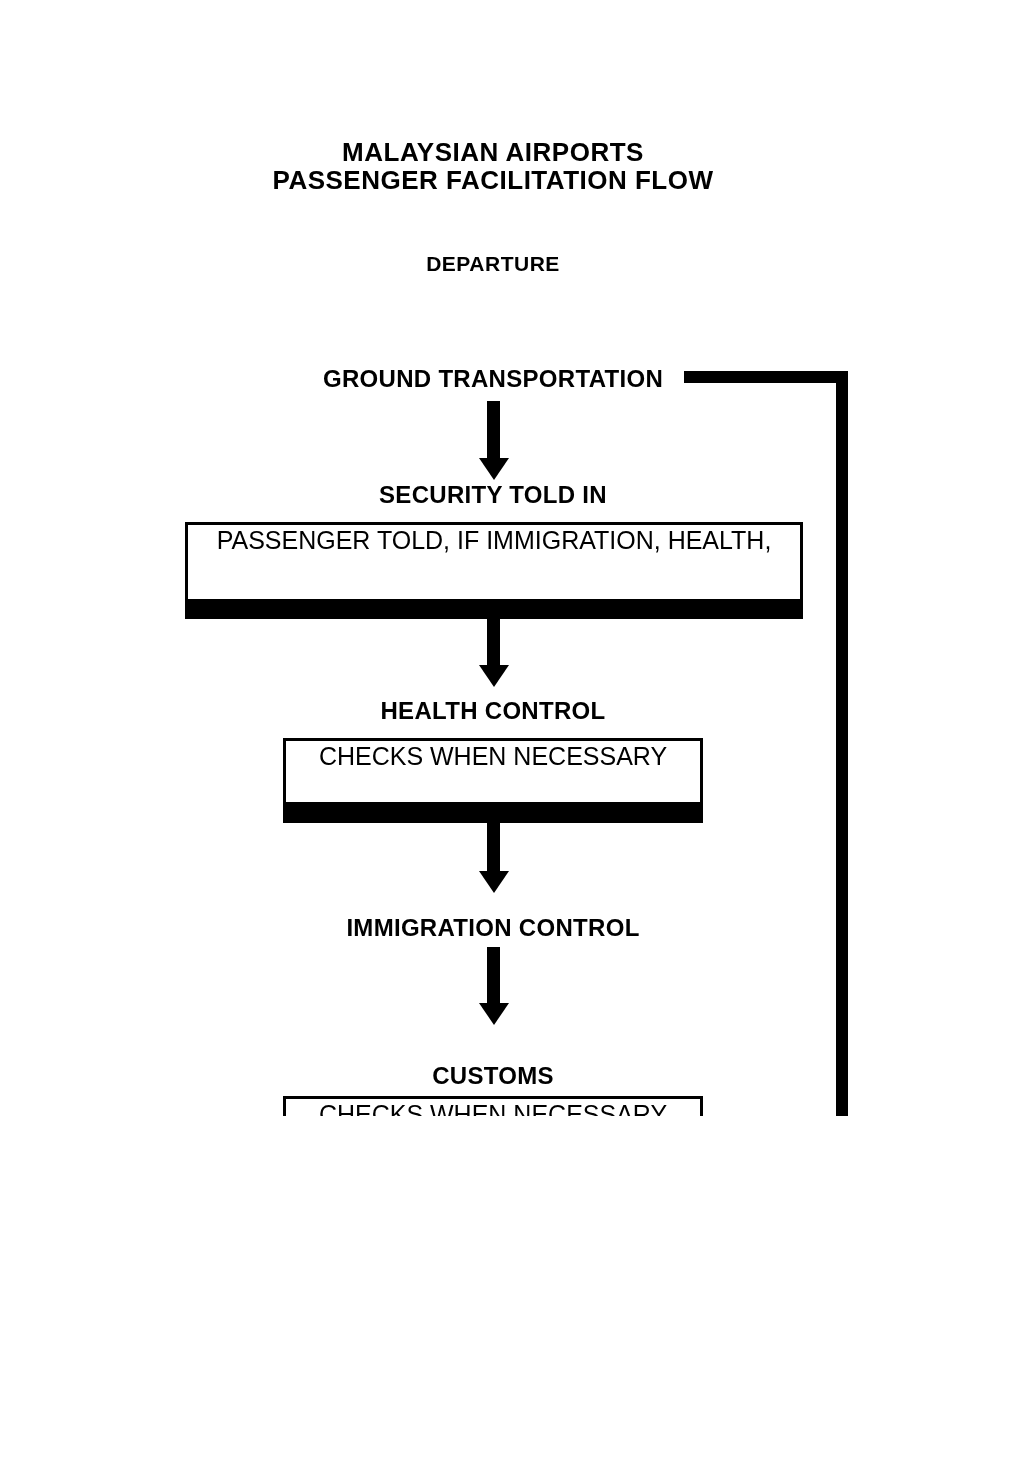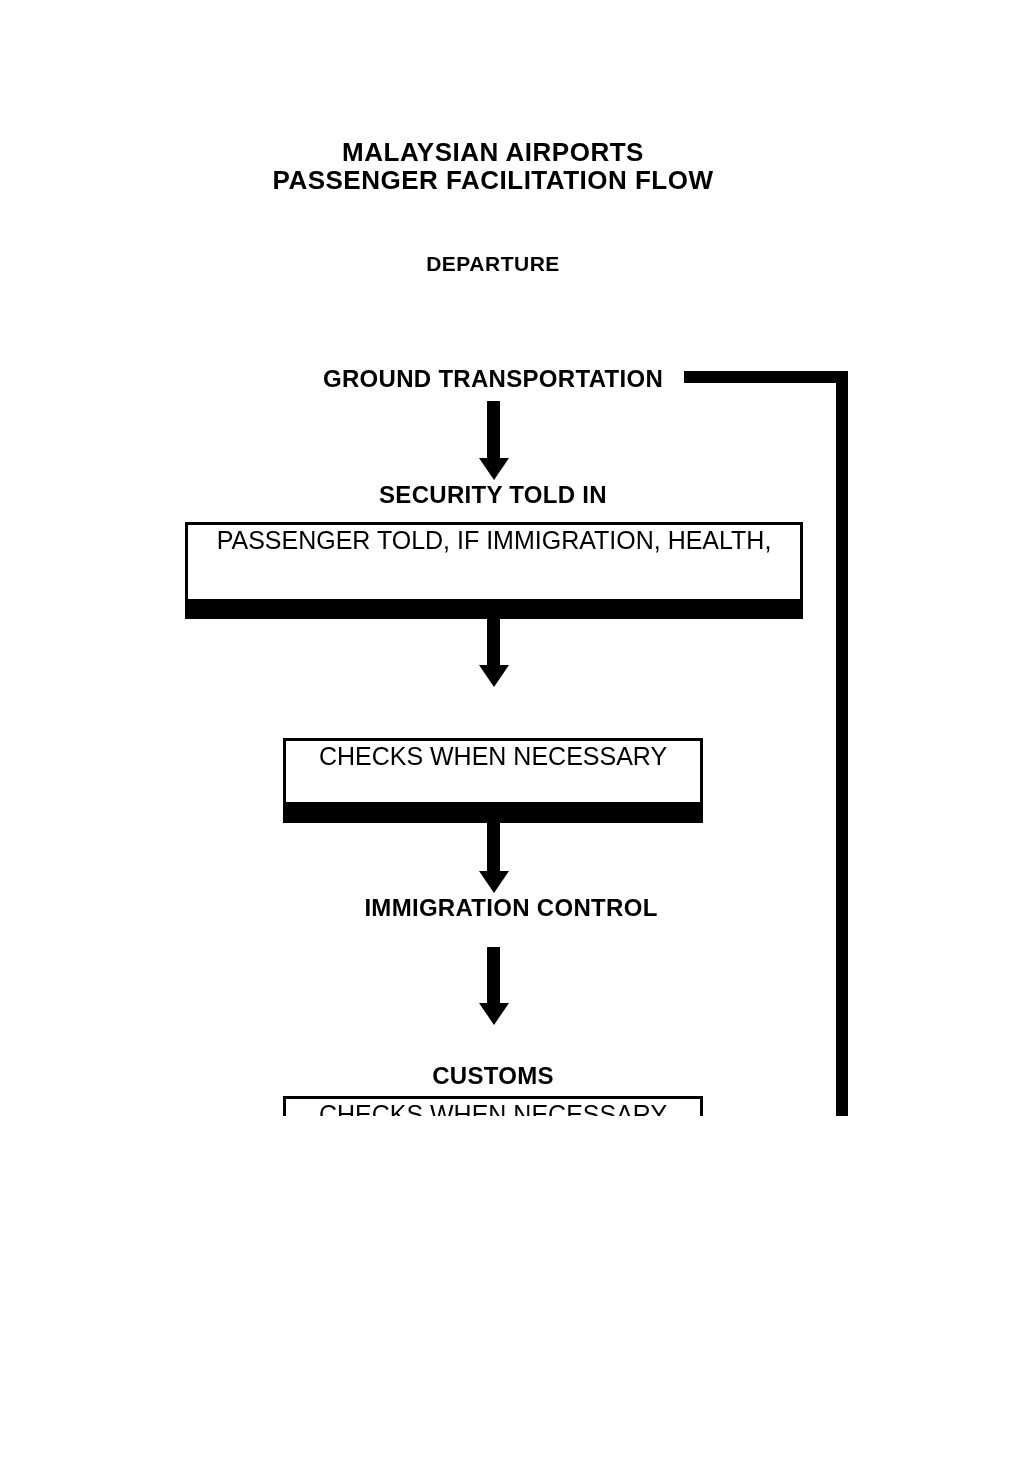--- a/index.html
+++ b/index.html
@@ -96,30 +96,31 @@
   <div class="centered node-label" style="top:481px;">SECURITY TOLD IN</div>
 
   <div class="note-box" style="left:185px; top:522px; width:618px; height:80px;">
     <div>PASSENGER TOLD, IF IMMIGRATION, HEALTH,</div>
   </div>
   <div class="shadow-bar" style="left:185px; top:602px; width:618px; height:17px;"></div>
 
   <div class="arrow-stem" style="top:619px; height:46px;"></div>
   <div class="arrow-head" style="top:665px;"></div>
 
+  <div class="centered node-label" style="top:697px;">HEALTH CONTROL</div>
 
   <div class="note-box" style="left:283px; top:738px; width:420px; height:67px;">
     <div>CHECKS WHEN NECESSARY</div>
   </div>
   <div class="shadow-bar" style="left:283px; top:805px; width:420px; height:18px;"></div>
 
   <div class="arrow-stem" style="top:823px; height:48px;"></div>
   <div class="arrow-head" style="top:871px;"></div>
 
-  <div class="centered node-label" style="top:894px;margin-left:18px;">IMMIGRATION CONTROL</div>
+  <div class="centered node-label" style="top:914px;">IMMIGRATION CONTROL</div>
 
   <div class="arrow-stem" style="top:947px; height:56px;"></div>
   <div class="arrow-head" style="top:1003px;"></div>
 
   <div class="centered node-label" style="top:1062px;">CUSTOMS</div>
 
   <div class="note-box" style="left:283px; top:1096px; width:420px; height:64px;">
     <div>CHECKS WHEN NECESSARY</div>
   </div>
   <div class="shadow-bar" style="left:283px; top:1160px; width:420px; height:19px;"></div>

